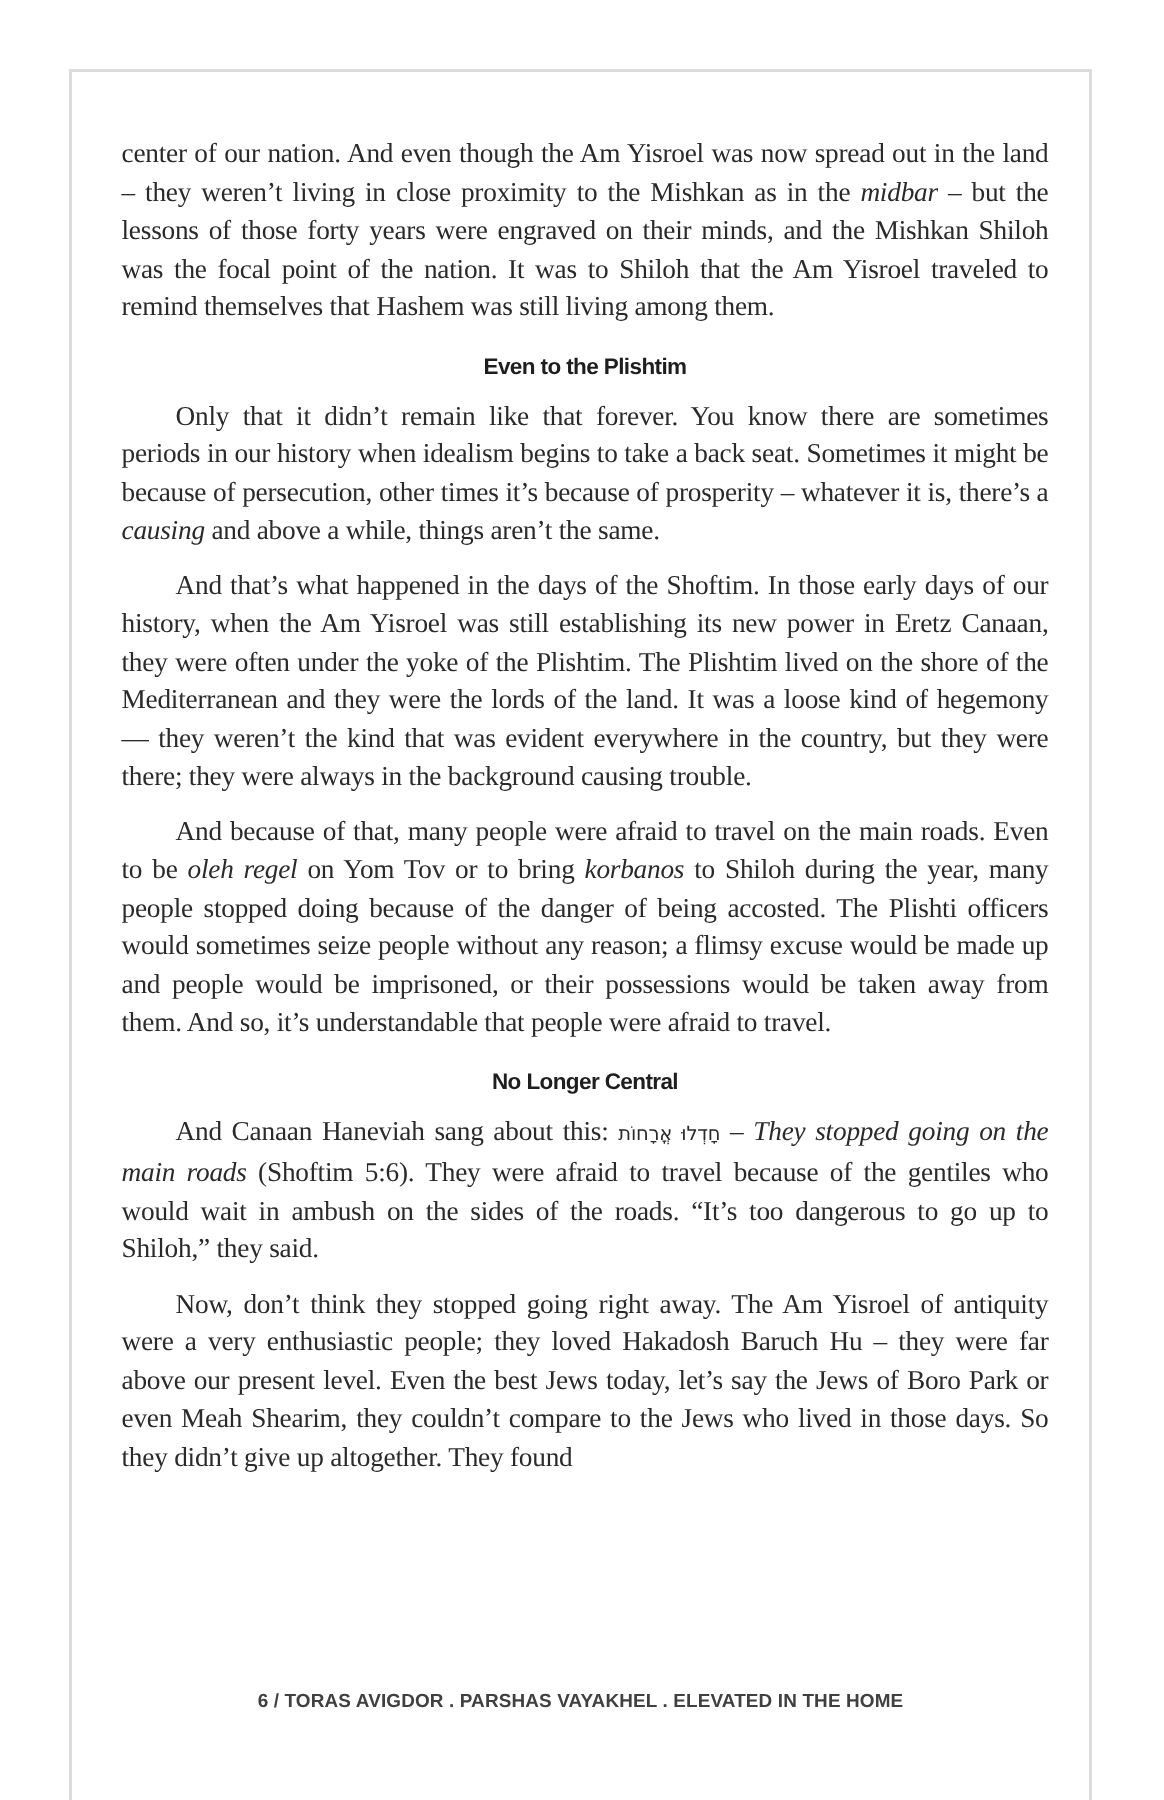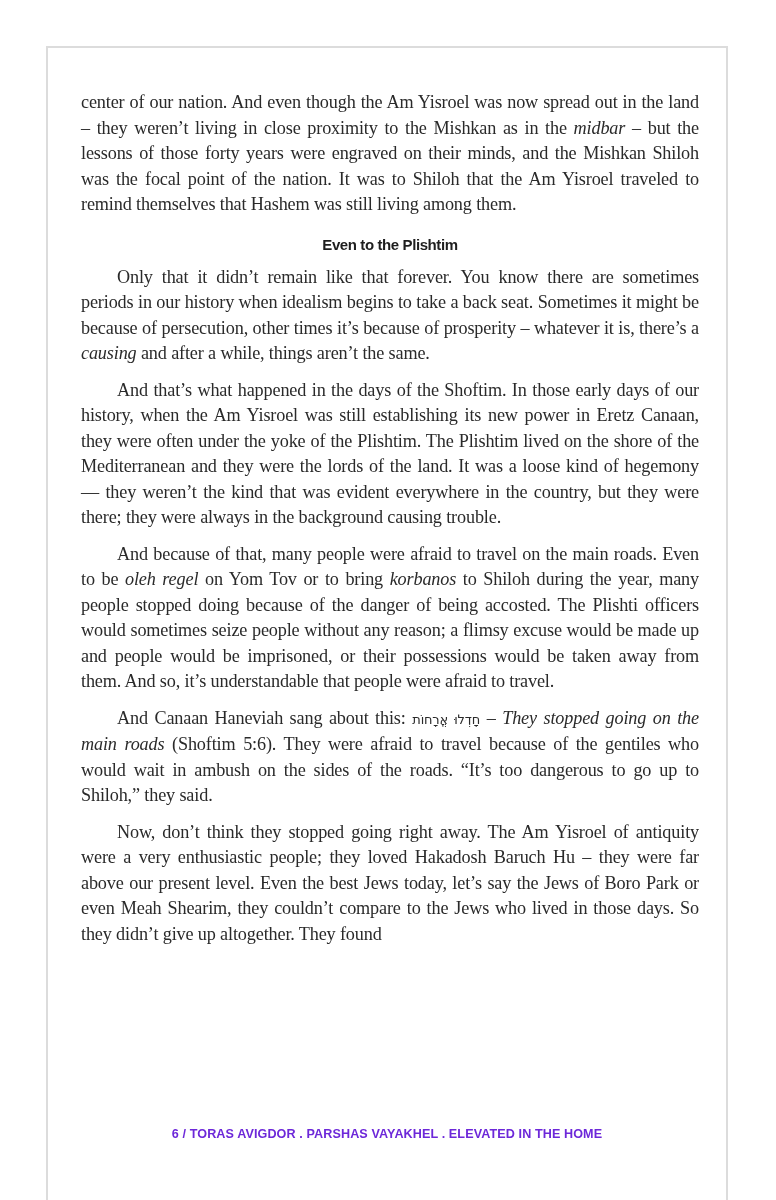--- a/index.html
+++ b/index.html
@@ -65,47 +65,48 @@
   .footer {
     position: absolute;
     left: 0;
     width: 100%;
     top: 1079px;
     text-align: center;
     font-family: "Liberation Sans", "DejaVu Sans", sans-serif;
     font-weight: bold;
     font-size: 12.6px;
     letter-spacing: 0.1px;
-    color: #6d28d9;
+    color: #404040;
   }
 </style>
 </head>
 <body>
 
 <div class="page">
   <div class="content">
 
     <p class="no-indent">
       <span>center of our nation. And even though the Am Yisroel was now spread out in the land – they weren’t living in close proximity to the Mishkan as in the </span><em>midbar</em><span> – but the lessons of those forty years were engraved on their minds, and the Mishkan Shiloh was the focal point of the nation. It was to Shiloh that the Am Yisroel traveled to remind themselves that Hashem was still living among them.</span>
     </p>
 
     <h2>Even to the Plishtim</h2>
 
     <p>
-      <span>Only that it didn’t remain like that forever. You know there are sometimes periods in our history when idealism begins to take a back seat. Sometimes it might be because of persecution, other times it’s because of prosperity – whatever it is, there’s a </span><em>causing</em><span> and after a while, things aren’t the same.</span>
+      <span>Only that it didn’t remain like that forever. You know there are sometimes periods in our history when idealism begins to take a back seat. Sometimes it might be because of persecution, other times it’s because of prosperity – whatever it is, there’s a </span><em>causing</em><span> and above a while, things aren’t the same.</span>
     </p>
 
     <p>
       <span>And that’s what happened in the days of the Shoftim. In those early days of our history, when the Am Yisroel was still establishing its new power in Eretz Canaan, they were often under the yoke of the Plishtim. The Plishtim lived on the shore of the Mediterranean and they were the lords of the land. It was a loose kind of hegemony — they weren’t the kind that was evident everywhere in the country, but they were there; they were always in the background causing trouble.</span>
     </p>
 
     <p>
       <span>And because of that, many people were afraid to travel on the main roads. Even to be </span><em>oleh regel</em><span> on Yom Tov or to bring </span><em>korbanos</em><span> to Shiloh during the year, many people stopped doing because of the danger of being accosted. The Plishti officers would sometimes seize people without any reason; a flimsy excuse would be made up and people would be imprisoned, or their possessions would be taken away from them. And so, it’s understandable that people were afraid to travel.</span>
     </p>
 
+    <h2>No Longer Central</h2>
 
     <p>
       <span>And Canaan Haneviah sang about this: </span><span class="hebrew">חָדְלוּ אֳרָחוֹת</span><span> – </span><em>They stopped going on the main roads</em><span> (Shoftim 5:6). They were afraid to travel because of the gentiles who would wait in ambush on the sides of the roads. “It’s too dangerous to go up to Shiloh,” they said.</span>
     </p>
 
     <p>
       <span>Now, don’t think they stopped going right away. The Am Yisroel of antiquity were a very enthusiastic people; they loved Hakadosh Baruch Hu – they were far above our present level. Even the best Jews today, let’s say the Jews of Boro Park or even Meah Shearim, they couldn’t compare to the Jews who lived in those days. So they didn’t give up altogether. They found</span>
     </p>
 
   </div>

